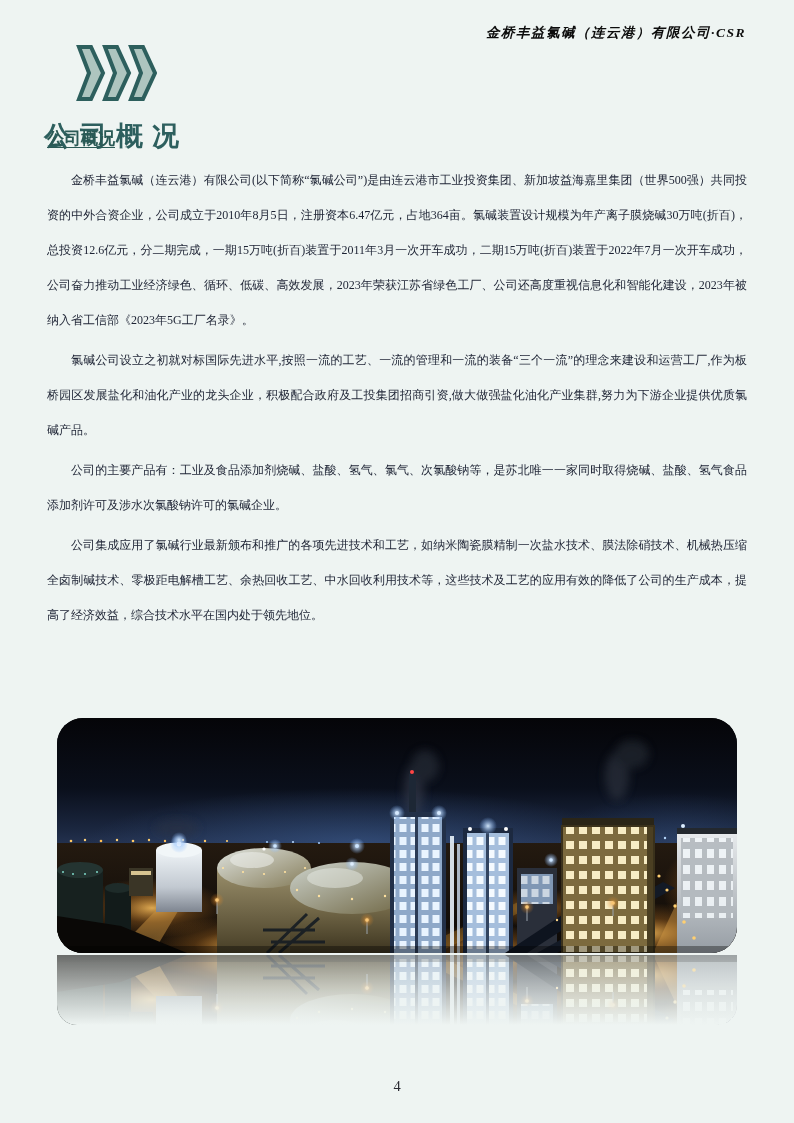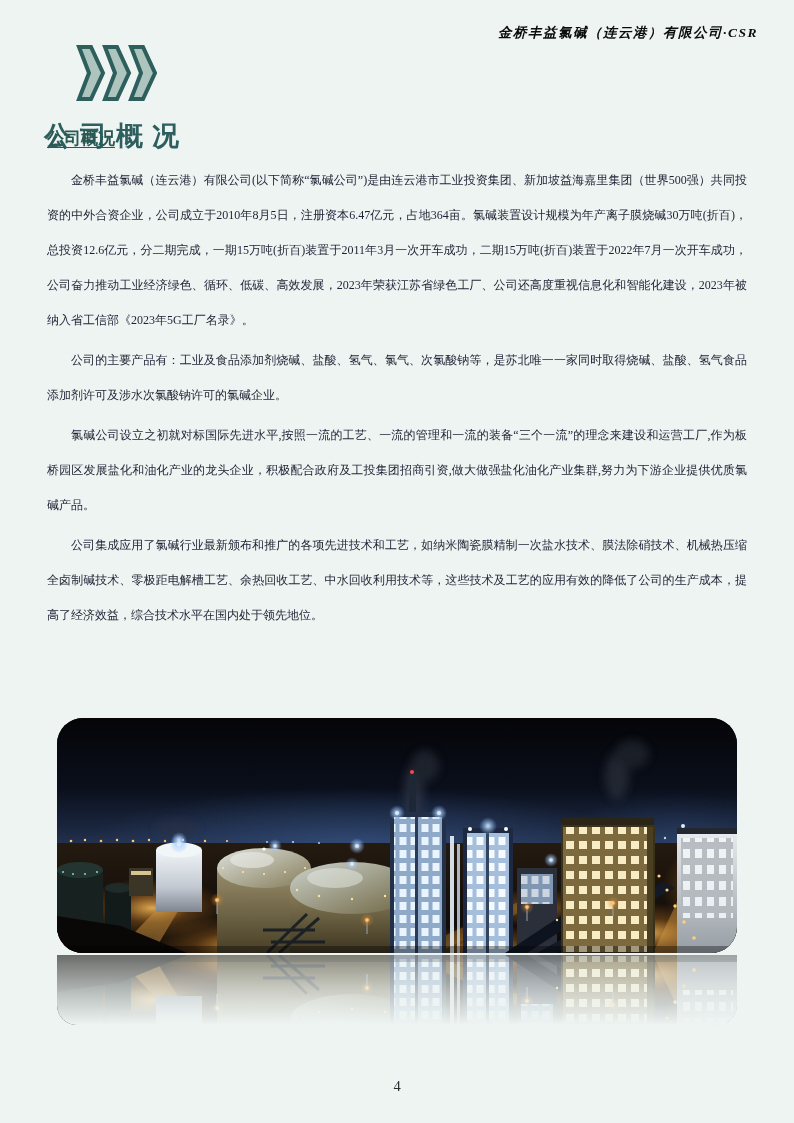--- a/index.html
+++ b/index.html
@@ -6,21 +6,21 @@
   html,body { margin:0; padding:0; }
   body {
     width:794px; height:1123px;
     background:#eef4f2;
     font-family:"Liberation Serif","DejaVu Serif",serif;
     color:#1c2233;
     position:relative;
     overflow:hidden;
   }
   .doc-header {
-    position:absolute; top:24px; right:36px;
+    position:absolute; top:24px; right:48px;
     font-size:13.5px; font-weight:bold; font-style:italic;
     letter-spacing:1.5px; color:#0c0c0c;
   }
   .title-row {
     position:absolute; top:44px; left:44px;
     display:flex; align-items:center; gap:12px;flex-direction:column;
   }
   .chevrons { display:block; }
   .page-title {
     font-family:"Liberation Sans","DejaVu Sans",sans-serif;
@@ -81,22 +81,22 @@
       </g>
     </svg>
   </span>
   <h1 class="page-title">公司概况</h1>
 </div>
 
 <div class="content">
   <h2 class="section-heading">公司概况</h2>
   <div class="body-text">
     <p>金桥丰益氯碱（连云港）有限公司(以下简称“氯碱公司”)是由连云港市工业投资集团、新加坡益海嘉里集团（世界500强）共同投资的中外合资企业，公司成立于2010年8月5日，注册资本6.47亿元，占地364亩。氯碱装置设计规模为年产离子膜烧碱30万吨(折百)，总投资12.6亿元，分二期完成，一期15万吨(折百)装置于2011年3月一次开车成功，二期15万吨(折百)装置于2022年7月一次开车成功，公司奋力推动工业经济绿色、循环、低碳、高效发展，2023年荣获江苏省绿色工厂、公司还高度重视信息化和智能化建设，2023年被纳入省工信部《2023年5G工厂名录》。</p>
+    <p>氯碱公司设立之初就对标国际先进水平,按照一流的工艺、一流的管理和一流的装备“三个一流”的理念来建设和运营工厂,作为板桥园区发展盐化和油化产业的龙头企业，积极配合政府及工投集团招商引资,做大做强盐化油化产业集群,努力为下游企业提供优质氯碱产品。</p>
     <p>公司的主要产品有：工业及食品添加剂烧碱、盐酸、氢气、氯气、次氯酸钠等，是苏北唯一一家同时取得烧碱、盐酸、氢气食品添加剂许可及涉水次氯酸钠许可的氯碱企业。</p>
-    <p>氯碱公司设立之初就对标国际先进水平,按照一流的工艺、一流的管理和一流的装备“三个一流”的理念来建设和运营工厂,作为板桥园区发展盐化和油化产业的龙头企业，积极配合政府及工投集团招商引资,做大做强盐化油化产业集群,努力为下游企业提供优质氯碱产品。</p>
     <p>公司集成应用了氯碱行业最新颁布和推广的各项先进技术和工艺，如纳米陶瓷膜精制一次盐水技术、膜法除硝技术、机械热压缩全卤制碱技术、零极距电解槽工艺、余热回收工艺、中水回收利用技术等，这些技术及工艺的应用有效的降低了公司的生产成本，提高了经济效益，综合技术水平在国内处于领先地位。</p>
   </div>
 </div>
 
 <div class="photo-wrap">
   <div class="photo">
     <svg id="plant-scene" width="680" height="235" viewBox="0 0 680 235" preserveAspectRatio="none">
       <defs>
         <linearGradient id="sky" x1="0" y1="0" x2="0" y2="1">
           <stop offset="0" stop-color="#050508"></stop>

